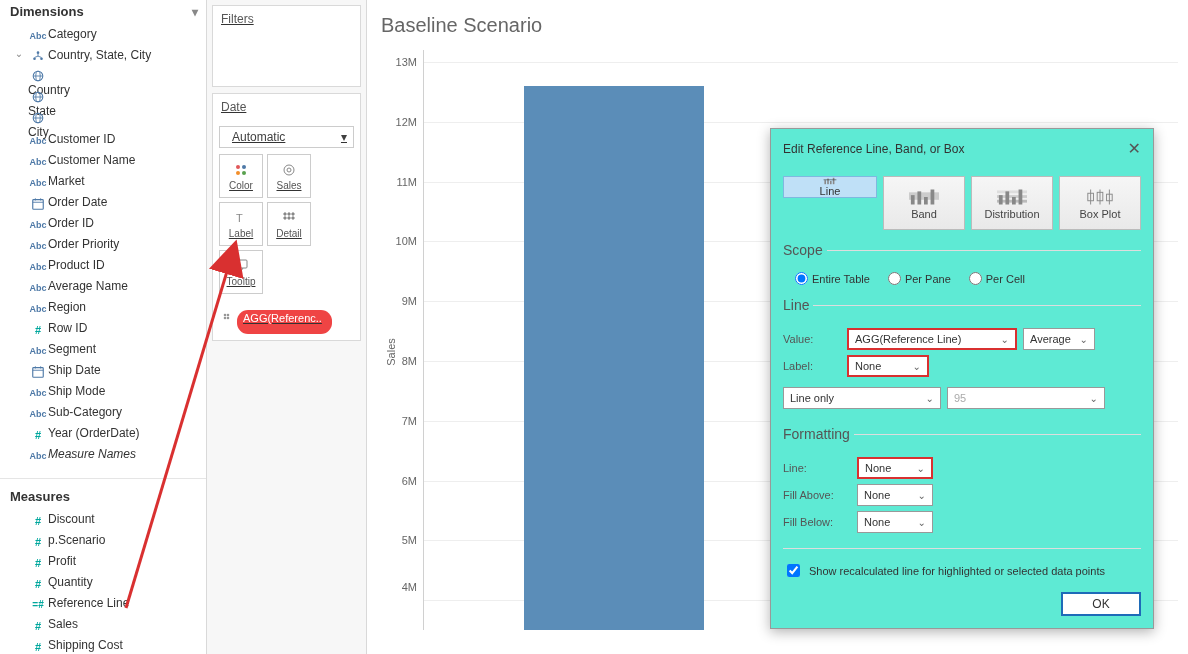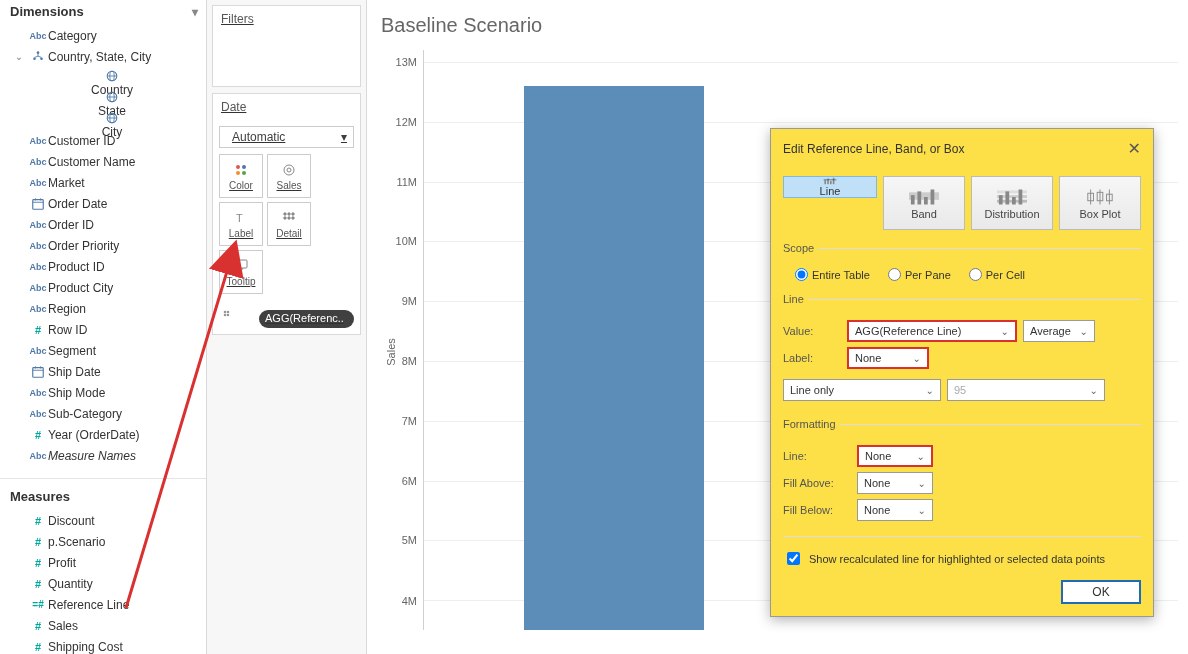--- a/index.html
+++ b/index.html
@@ -4,64 +4,64 @@
 <style>
   * { box-sizing: border-box; font-family: "Segoe UI", Arial, sans-serif; }
   body { margin:0; padding:0; background:#fff; color:#333; font-size:12px; }
   .app { display:flex; width:1188px; height:654px; position:relative; }
 
   
   .data-pane { width:207px; border-right:1px solid #d9d9d9; background:#fff; overflow:hidden; }
   .dp-header { display:flex; align-items:center; justify-content:space-between; padding:4px 8px 6px 10px; font-weight:600; color:#333; font-size:13px; }
   .dp-header .icons { display:flex; gap:6px; color:#888; font-size:12px; }
   .dp-list { padding:0 0 6px 0; }
-  .dp-item { display:flex; align-items:center; padding:2px 10px; height:21px; cursor:default; }
+  .dp-item { display:flex; padding:2px 10px; height:21px; cursor:default; }
   .dp-item .tw { width:18px; text-align:center; color:#888; font-size:10px; }
   .dp-item .ic { width:20px; display:flex; align-items:center; justify-content:center; }
   .dp-item .ic svg { width:14px; height:14px; }
   .dp-item .lbl { color:#333; white-space:nowrap; }
   .dp-item.indent .lbl { margin-left:0; }
   .dp-item.indent { padding-left:28px;flex-direction:column; }
   .dp-item.italic .lbl { font-style:italic; }
   .dp-sep { height:1px; background:#e5e5e5; margin:6px 0; }
 
   
   .cards { width:160px; background:#f7f7f7; border-right:1px solid #d9d9d9; padding:5px; }
   .card { background:#fff; border:1px solid #d9d9d9; margin-bottom:6px;text-decoration:underline; }
   .card-title { padding:6px 8px; font-size:12px; color:#555; }
   .card-body { padding:6px; }
   .auto-sel { width:100%; border:1px solid #ccc; background:#fff; height:22px; display:flex; align-items:center; padding:0 6px; justify-content:space-between; color:#404040; }
   .mbtns { display:flex; gap:4px; margin-top:6px; flex-wrap:wrap; }
   .mbtn { width:44px; height:44px; border:1px solid #ccc; background:#fff; display:flex; flex-direction:column; align-items:center; justify-content:center; font-size:10px; color:#555; }
   .mbtn svg { width:16px; height:16px; margin-bottom:2px; }
-  .pill { display:inline-flex; align-items:center; background:#404040; color:#fff; border-radius:11px; padding:2px 10px 4px 6px; font-size:11px; margin-top:8px; max-width:120px;margin-left:22px;}
+  .pill { display:inline-flex; align-items:center; background:#ef4444; color:#fff; border-radius:11px; padding:2px 10px 10px 6px; font-size:11px; margin-top:8px; max-width:120px;}
   .pill .pt { white-space:nowrap; overflow:hidden; text-overflow:ellipsis; }
 
   
   .viz { flex:1; position:relative; background:#fff; }
   .viz-title { position:absolute; left:14px; top:14px; font-size:20px; color:#666; font-weight:300; }
   .chart { position:absolute; left:10px; top:50px; right:10px; bottom:0; }
   .yaxis { position:absolute; left:0; top:0; bottom:0; width:46px; }
   .ylab { position:absolute; left:0; top:50%; transform:rotate(-90deg) translate(-50%,0); transform-origin:left top; font-size:11px; color:#666; }
   .ytick { position:absolute; right:6px; font-size:11px; color:#666; transform:translateY(-50%); }
   .plot { position:absolute; left:46px; top:0; right:0; bottom:20px; border-left:1px solid #d0d0d0; }
   .grid { position:absolute; left:0; right:0; height:1px; background:#eee; }
   .bar { position:absolute; background:#5b8db8; }
 
   
-  .dialog { position:absolute; width:384px; background:#fde047; border:1px solid #999; box-shadow:0 3px 12px rgba(0,0,0,.3); }
+  .dialog { position:absolute; width:384px; background:#5eead4; border:1px solid #999; box-shadow:0 3px 12px rgba(0,0,0,.3); }
   .dlg-title { display:flex; justify-content:space-between; align-items:center; padding:10px 12px; font-size:12px; color:#333; }
   .dlg-close { font-size:16px; color:#555; cursor:pointer; }
   .dlg-body { padding:8px 12px 12px; }
   .type-tabs { display:flex; gap:6px; }
   .ttab { flex:1; height:54px; border:1px solid #bbb; background:linear-gradient(#f6f6f6,#e9e9e9); display:flex; flex-direction:column; align-items:center; justify-content:center; font-size:11px; color:#444; }
   .ttab.sel { background:#bfe0f7; border-color:#7fb8e0; }
   .ttab svg { width:30px; height:22px; }
   .fs { border:none; border-top:1px solid #ddd; margin:12px 0 6px; padding:10px 0 0; }
-  .fs-legend { font-size:11px; color:#555; padding:0 4px; margin-left:-4px; }
+  .fs-legend { font-size:14px; color:#555; padding:0 4px; margin-left:-4px; }
   .row { display:flex; align-items:center; margin:5px 0; font-size:11px; }
   .row label { width:64px; color:#555; }
   .radio-row { display:flex; gap:18px; padding:4px 0 0 12px; font-size:11px; }
   .radio-row label { display:flex; align-items:center; gap:4px; }
   input[type=radio]{ margin:0; }
   .sel { border:1px solid #999; height:22px; background:#fff; display:flex; align-items:center; justify-content:space-between; padding:0 6px; font-size:11px; color:#333; }
   .sel .chev { color:#666; font-size:10px; }
   .hl { border:2px solid #d93030 !important; }
   .chk-row { display:flex; align-items:center; gap:6px; font-size:11px; margin-top:4px;}
   .ok-row { display:flex; justify-content:flex-end; margin-top:12px;align-items:center; }
@@ -204,21 +204,21 @@
           <span class="ic">
             <span style="font-size:9px;color:#4e79a7;font-weight:600">Abc</span>
           </span>
           <span class="lbl">Product ID</span>
         </div>
         <div class="dp-item">
           <span class="tw"></span>
           <span class="ic">
             <span style="font-size:9px;color:#4e79a7;font-weight:600">Abc</span>
           </span>
-          <span class="lbl">Product City</span>
+          <span class="lbl">Average Name</span>
         </div>
         <div class="dp-item">
           <span class="tw"></span>
           <span class="ic">
             <span style="font-size:9px;color:#4e79a7;font-weight:600">Abc</span>
           </span>
           <span class="lbl">Region</span>
         </div>
         <div class="dp-item">
           <span class="tw"></span>
@@ -408,21 +408,21 @@
       </div>
     </div>
   </div>
 
   <div class="viz">
     <div class="viz-title">Baseline Scenario</div>
     <div class="chart">
       <div class="yaxis">
         <div class="ylab" style="left:8px">Sales</div>
         <div id="yticks">
-            <div class="ytick" style="top: 551px;">4M</div>
+            <div class="ytick" style="top: 537px;">4M</div>
             <div class="ytick" style="top: 490.309px;">5M</div>
             <div class="ytick" style="top: 430.515px;">6M</div>
             <div class="ytick" style="top: 370.722px;">7M</div>
             <div class="ytick" style="top: 310.928px;">8M</div>
             <div class="ytick" style="top: 251.134px;">9M</div>
             <div class="ytick" style="top: 191.34px;">10M</div>
             <div class="ytick" style="top: 131.546px;">11M</div>
             <div class="ytick" style="top: 71.7526px;">12M</div>
             <div class="ytick" style="top: 11.9588px;">13M</div>
           </div>

